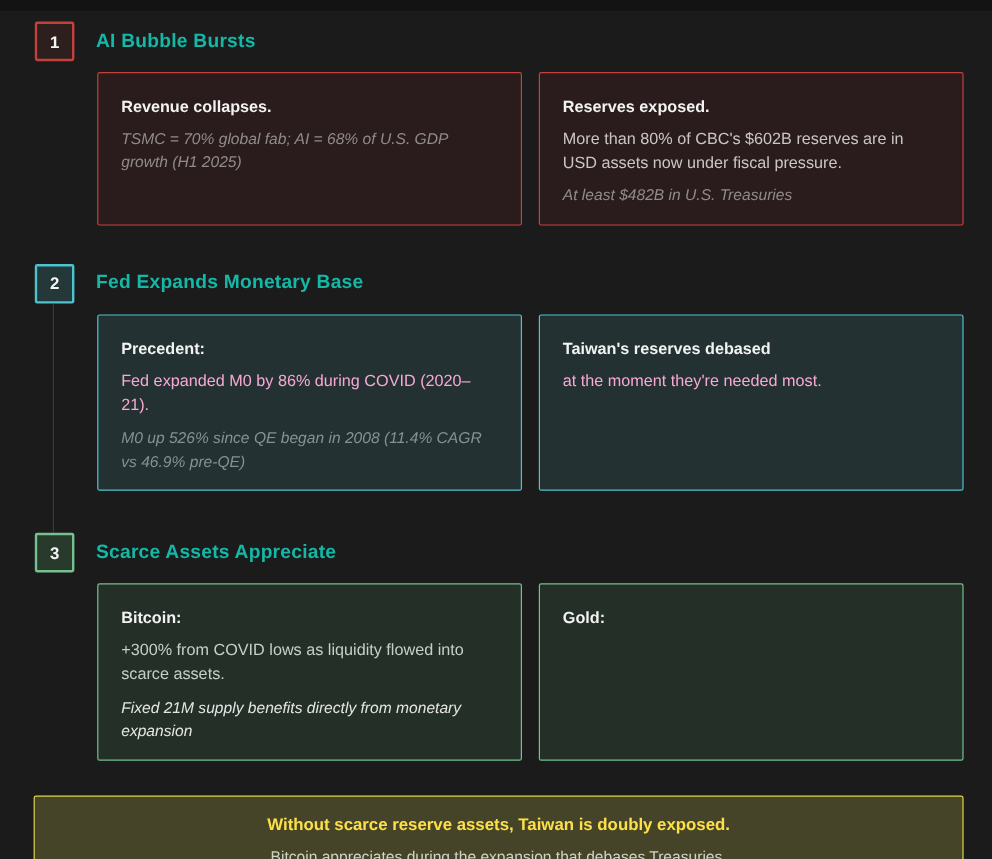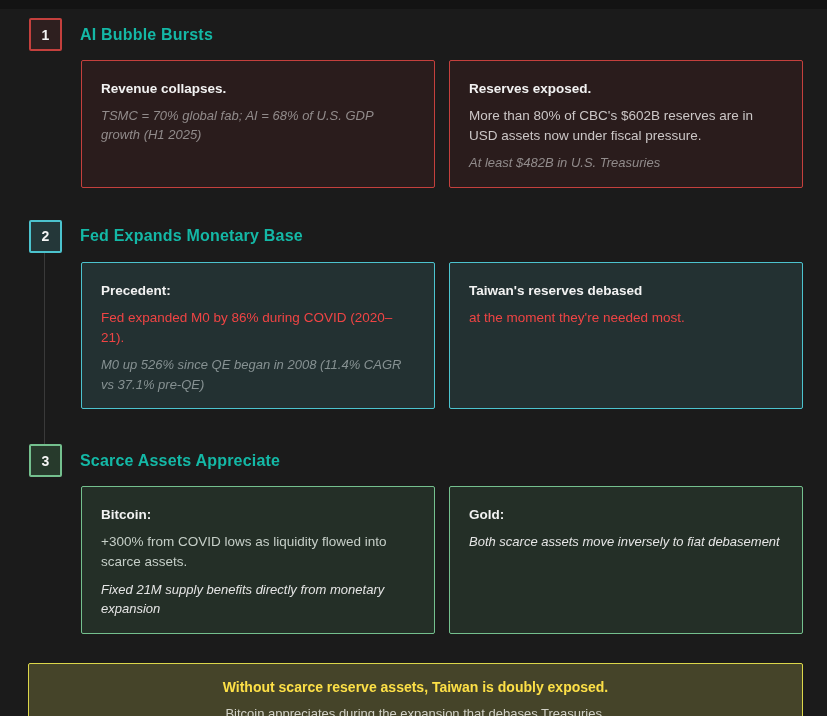--- a/index.html
+++ b/index.html
@@ -58,21 +58,21 @@
 
   .sec-red  .badge { border-color: #c4403d; background: #2e1f1f; }
   .sec-teal .badge { border-color: #4cc3ce; background: #243739; }
   .sec-green .badge{ border-color: #74c08e; background: #273a2c; }
 
   .sec-red  .card { border-color: #c4403d; background: #2a1c1c; }
   .sec-teal .card { border-color: #4cc3ce; background: #233132; }
   .sec-green .card{ border-color: #74c08e; background: #242f27; }
 
   .sec-red  .card-body { color: #cbc6c6; }
-  .sec-teal .card-body { color: #ef4444; }
+  .sec-teal .card-body { color: #f9a8d4; }
   .sec-green .card-body{ color: #c6cfc8; }
 
   .sec-red  .card-footnote { color: #918b8b; }
   .sec-teal .card-footnote { color: #869192; }
   .sec-green .card-footnote{ color: #e5e5e5; }
 
   .connector {
     position: absolute;
     left: 15px; top: 33px; bottom: -35px;
     width: 1px; background: #3a3a3a;
@@ -120,21 +120,21 @@
       <div class="section-header">
         <div class="badge">
           <span>2</span>
         </div>
         <h2 class="section-title">Fed Expands Monetary Base</h2>
       </div>
       <div class="cards">
         <div class="card">
           <div class="card-heading">Precedent:</div>
           <div class="card-body">Fed expanded M0 by 86% during COVID (2020–21).</div>
-          <div class="card-footnote">M0 up 526% since QE began in 2008 (11.4% CAGR vs 37.1% pre-QE)</div>
+          <div class="card-footnote">M0 up 526% since QE began in 2008 (11.4% CAGR vs 46.9% pre-QE)</div>
         </div>
         <div class="card">
           <div class="card-heading">Taiwan's reserves debased</div>
           <div class="card-body">at the moment they're needed most.</div>
         </div>
       </div>
     </section>
 
     <section class="section sec-green">
       <div class="section-header">
@@ -144,21 +144,20 @@
         <h2 class="section-title">Scarce Assets Appreciate</h2>
       </div>
       <div class="cards">
         <div class="card">
           <div class="card-heading">Bitcoin:</div>
           <div class="card-body">+300% from COVID lows as liquidity flowed into scarce assets.</div>
           <div class="card-footnote">Fixed 21M supply benefits directly from monetary expansion</div>
         </div>
         <div class="card">
           <div class="card-heading">Gold:</div>
-          <div class="card-footnote">Both scarce assets move inversely to fiat debasement</div>
         </div>
       </div>
     </section>
 
     <div class="summary">
       <div class="summary-headline">Without scarce reserve assets, Taiwan is doubly exposed.</div>
       <div class="summary-subtext">Bitcoin appreciates during the expansion that debases Treasuries.</div>
     </div>
 
   </div>

